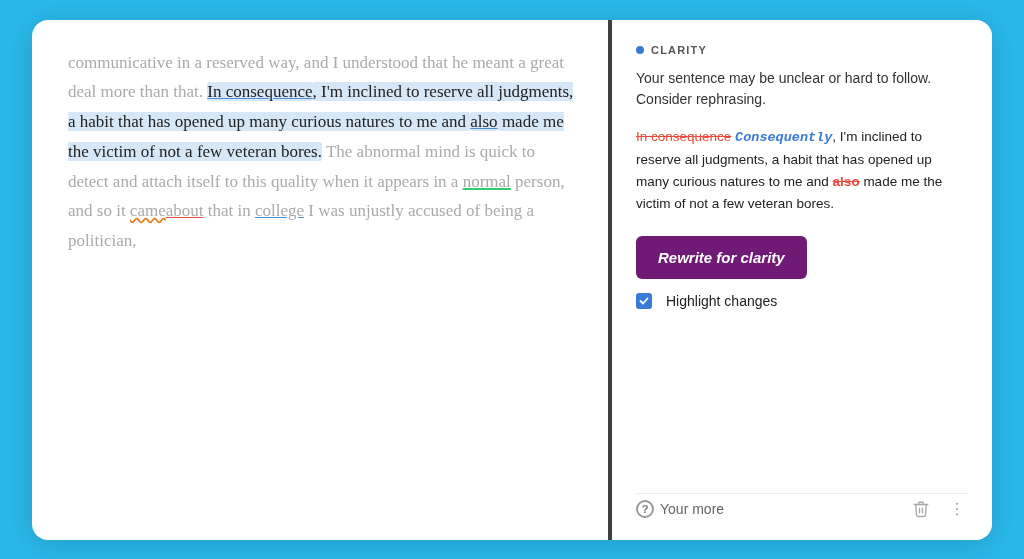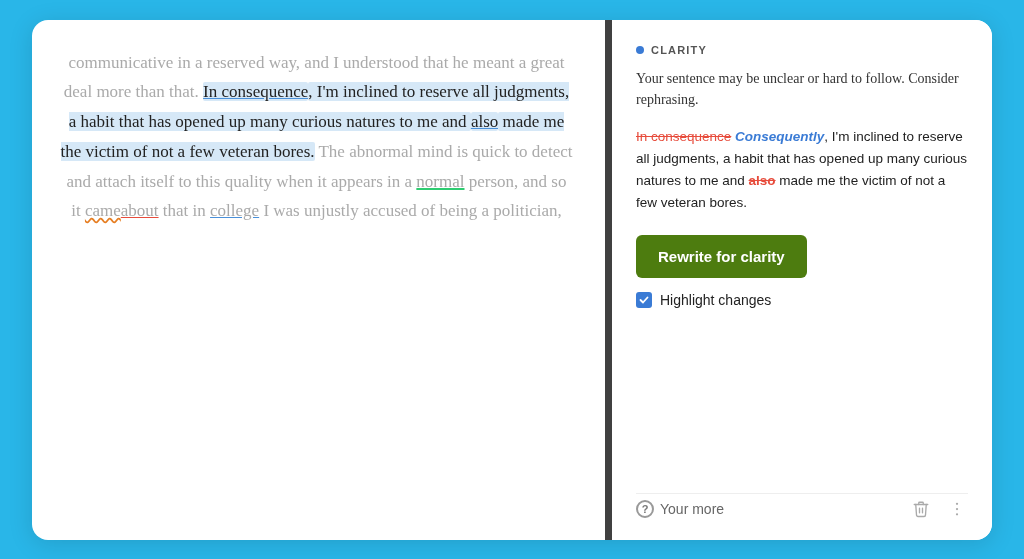--- a/index.html
+++ b/index.html
@@ -23,25 +23,24 @@
       display: flex;
       flex-direction: row;
       overflow: hidden;
       box-shadow: 0 4px 24px rgba(0,0,0,0.13);
       padding: 0;
     }
 
     
     .text-panel {
       flex: 1;
-      padding: 28px 32px 28px 28px;
+      padding: 28px 32px 28px 36px;
       overflow: hidden;
       position: relative;
-      border-right: 7px solid #404040;
-      text-align: center;
+      border-right: 4px solid #404040;
     }
 
     .text-content {
       font-size: 17px;
       line-height: 1.75;
       color: #222;
     }
 
     .text-faded {
       color: #aaa;
@@ -104,21 +103,21 @@
     .clarity-text {
       font-family: Arial, Helvetica, sans-serif;
       font-size: 11px;
       font-weight: 700;
       color: #555;
       letter-spacing: 1.2px;
       text-transform: uppercase;
     }
 
     .suggestion-desc {
-      font-family: Liberation Serif, serif;
+      font-family: Liberation Sans, sans-serif;
       font-size: 14px;
       color: #333;
       line-height: 1.5;
       margin-bottom: 16px;
     }
 
     .suggestion-text {
       font-family: Arial, Helvetica, sans-serif;
       font-size: 13.5px;
       line-height: 1.65;
@@ -128,46 +127,48 @@
 
     .strikethrough-red {
       text-decoration: line-through;
       color: #e74c3c;
     }
 
     .italic-blue {
       font-style: italic;
       color: #3a7bd5;
       font-weight: 600;
+      font-family: Liberation Mono, monospace;
     }
 
     .also-strike {
       text-decoration: line-through;
       color: #e74c3c;
       font-weight: bold;
     }
 
     .rewrite-btn {
-      background: #4d7c0f;
+      background: #701a75;
       color: white;
       border: none;
       border-radius: 6px;
       padding: 13px 22px;
       font-family: Arial, Helvetica, sans-serif;
       font-size: 15px;
       font-weight: 700;
       cursor: pointer;
       width: fit-content;
       margin-bottom: 14px;
+      font-style: italic;
     }
 
     .highlight-changes-row {
       display: flex;
       align-items: center;
-      gap: 8px;
+      gap: 14px;
       margin-bottom: 20px;
     }
 
     .checkbox-blue {
       width: 16px;
       height: 16px;
       background: #3a7bd5;
       border-radius: 3px;
       display: flex;
       align-items: center;

